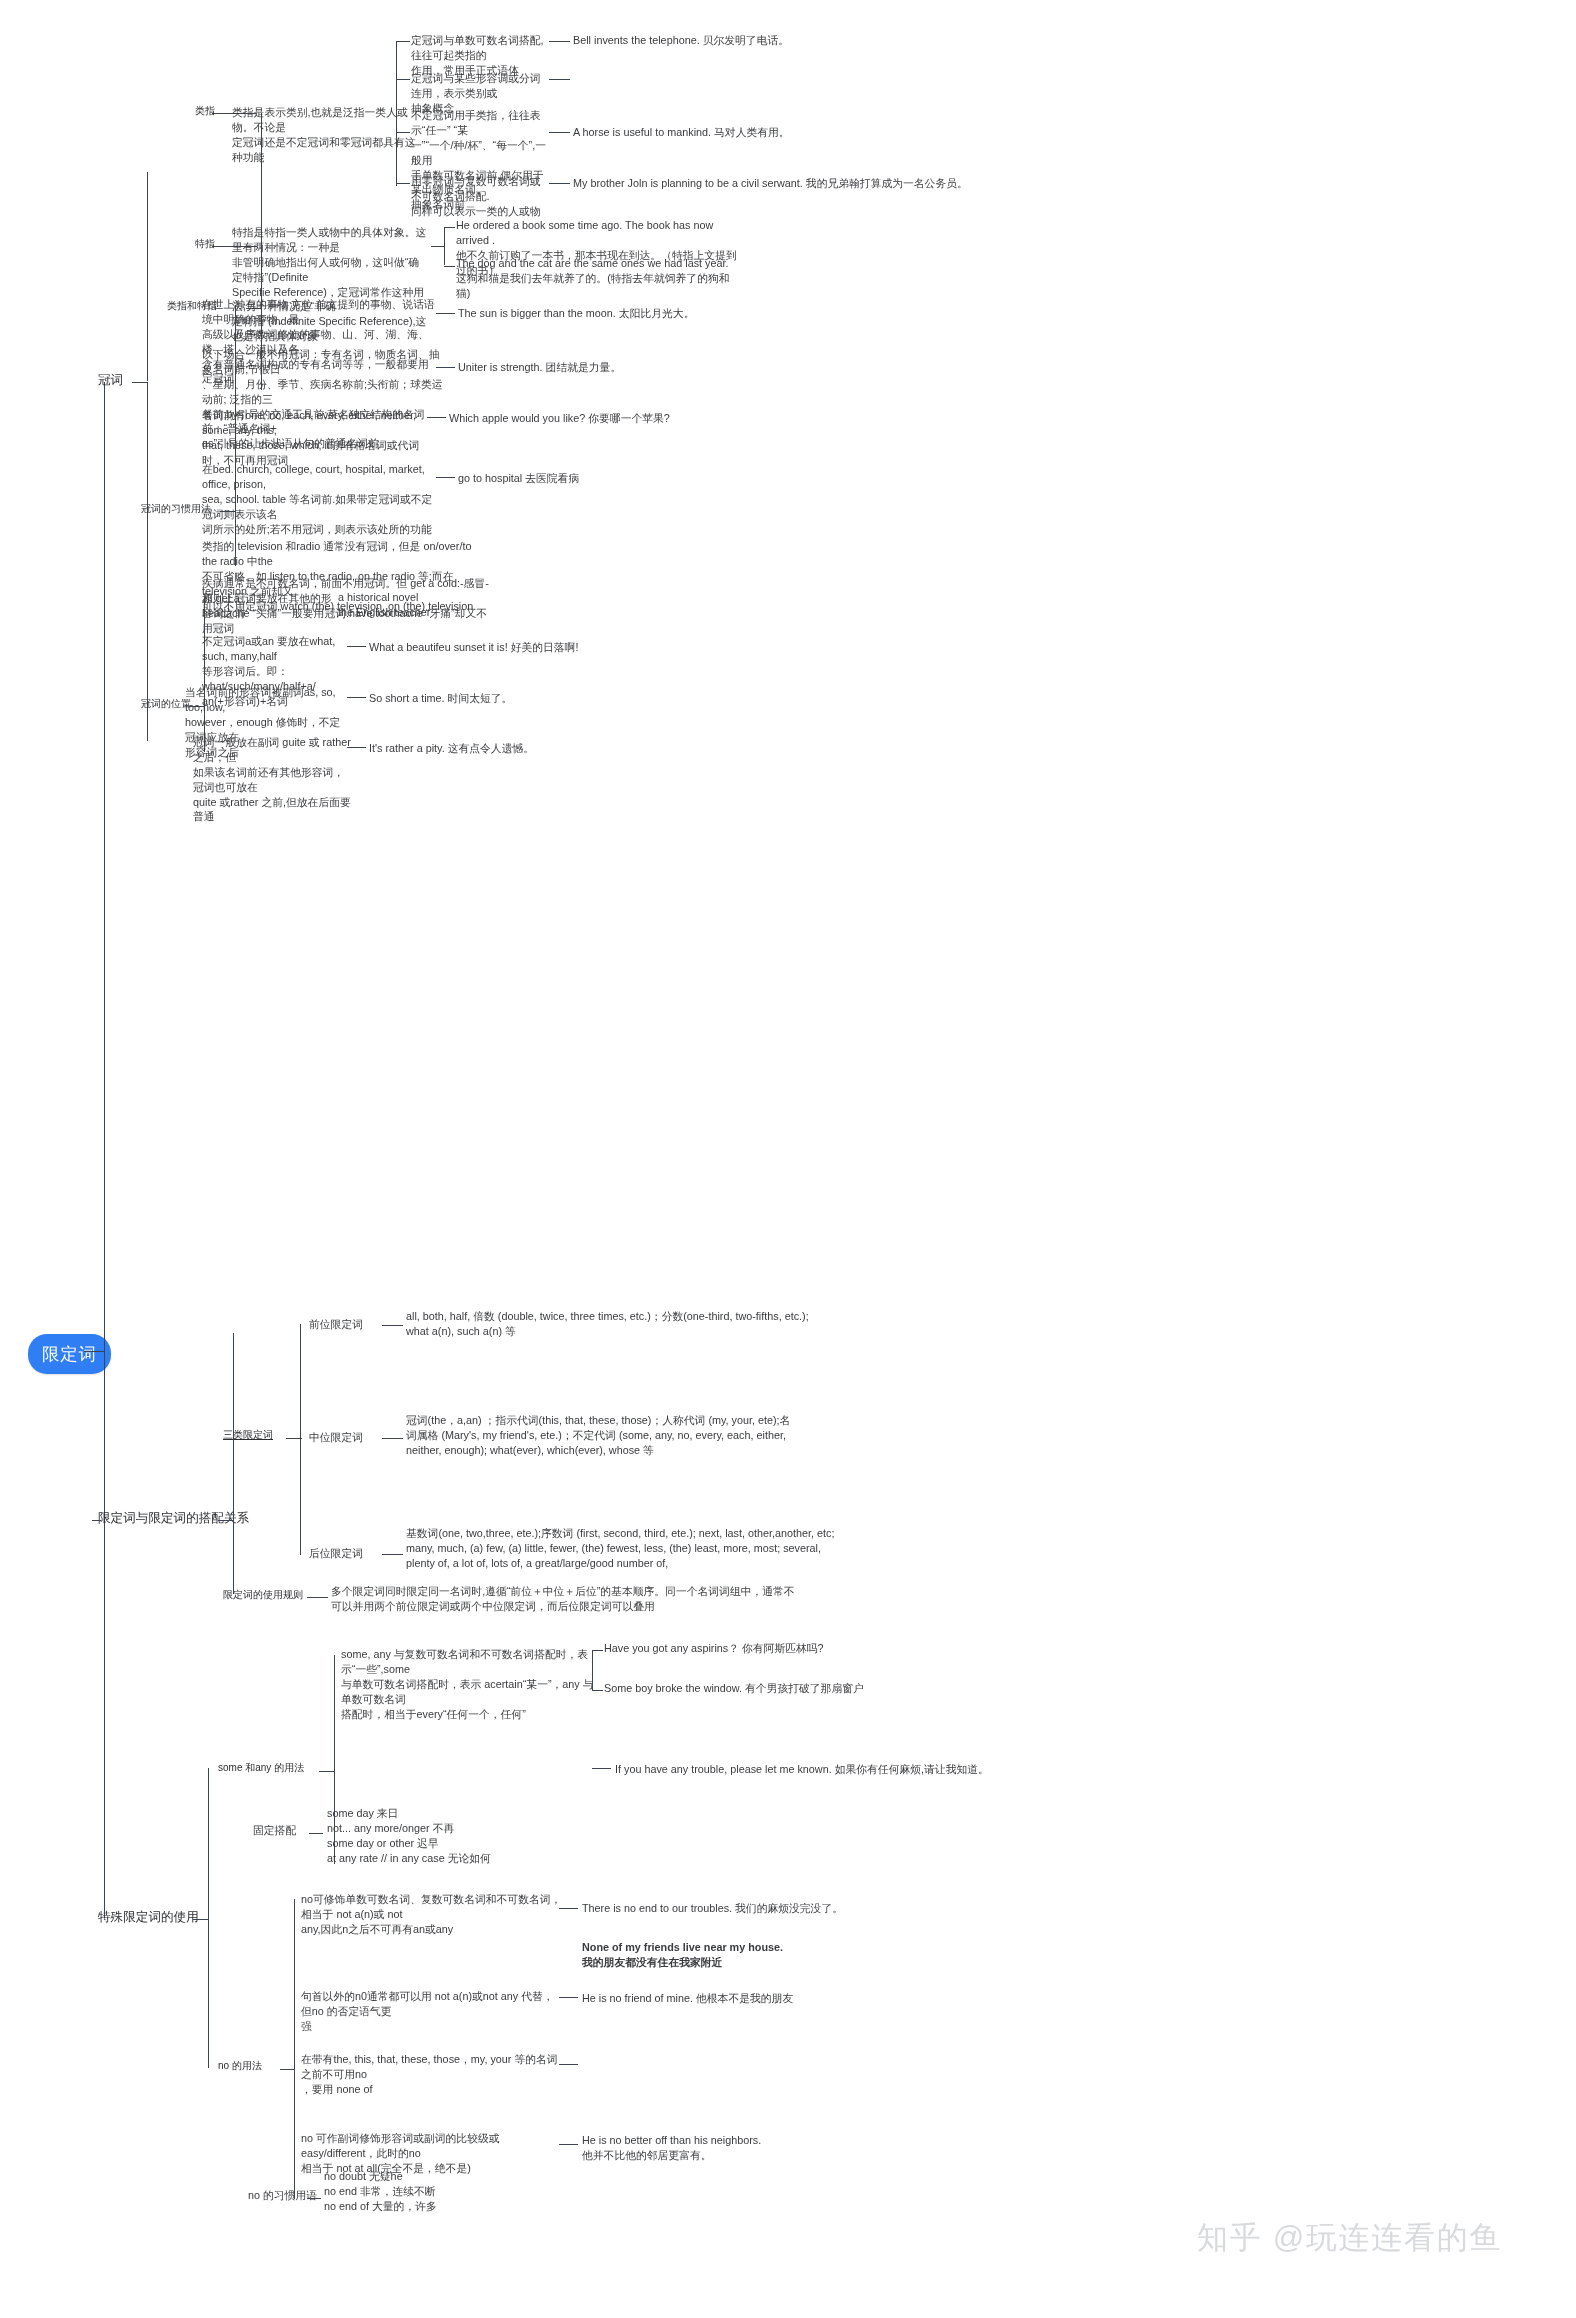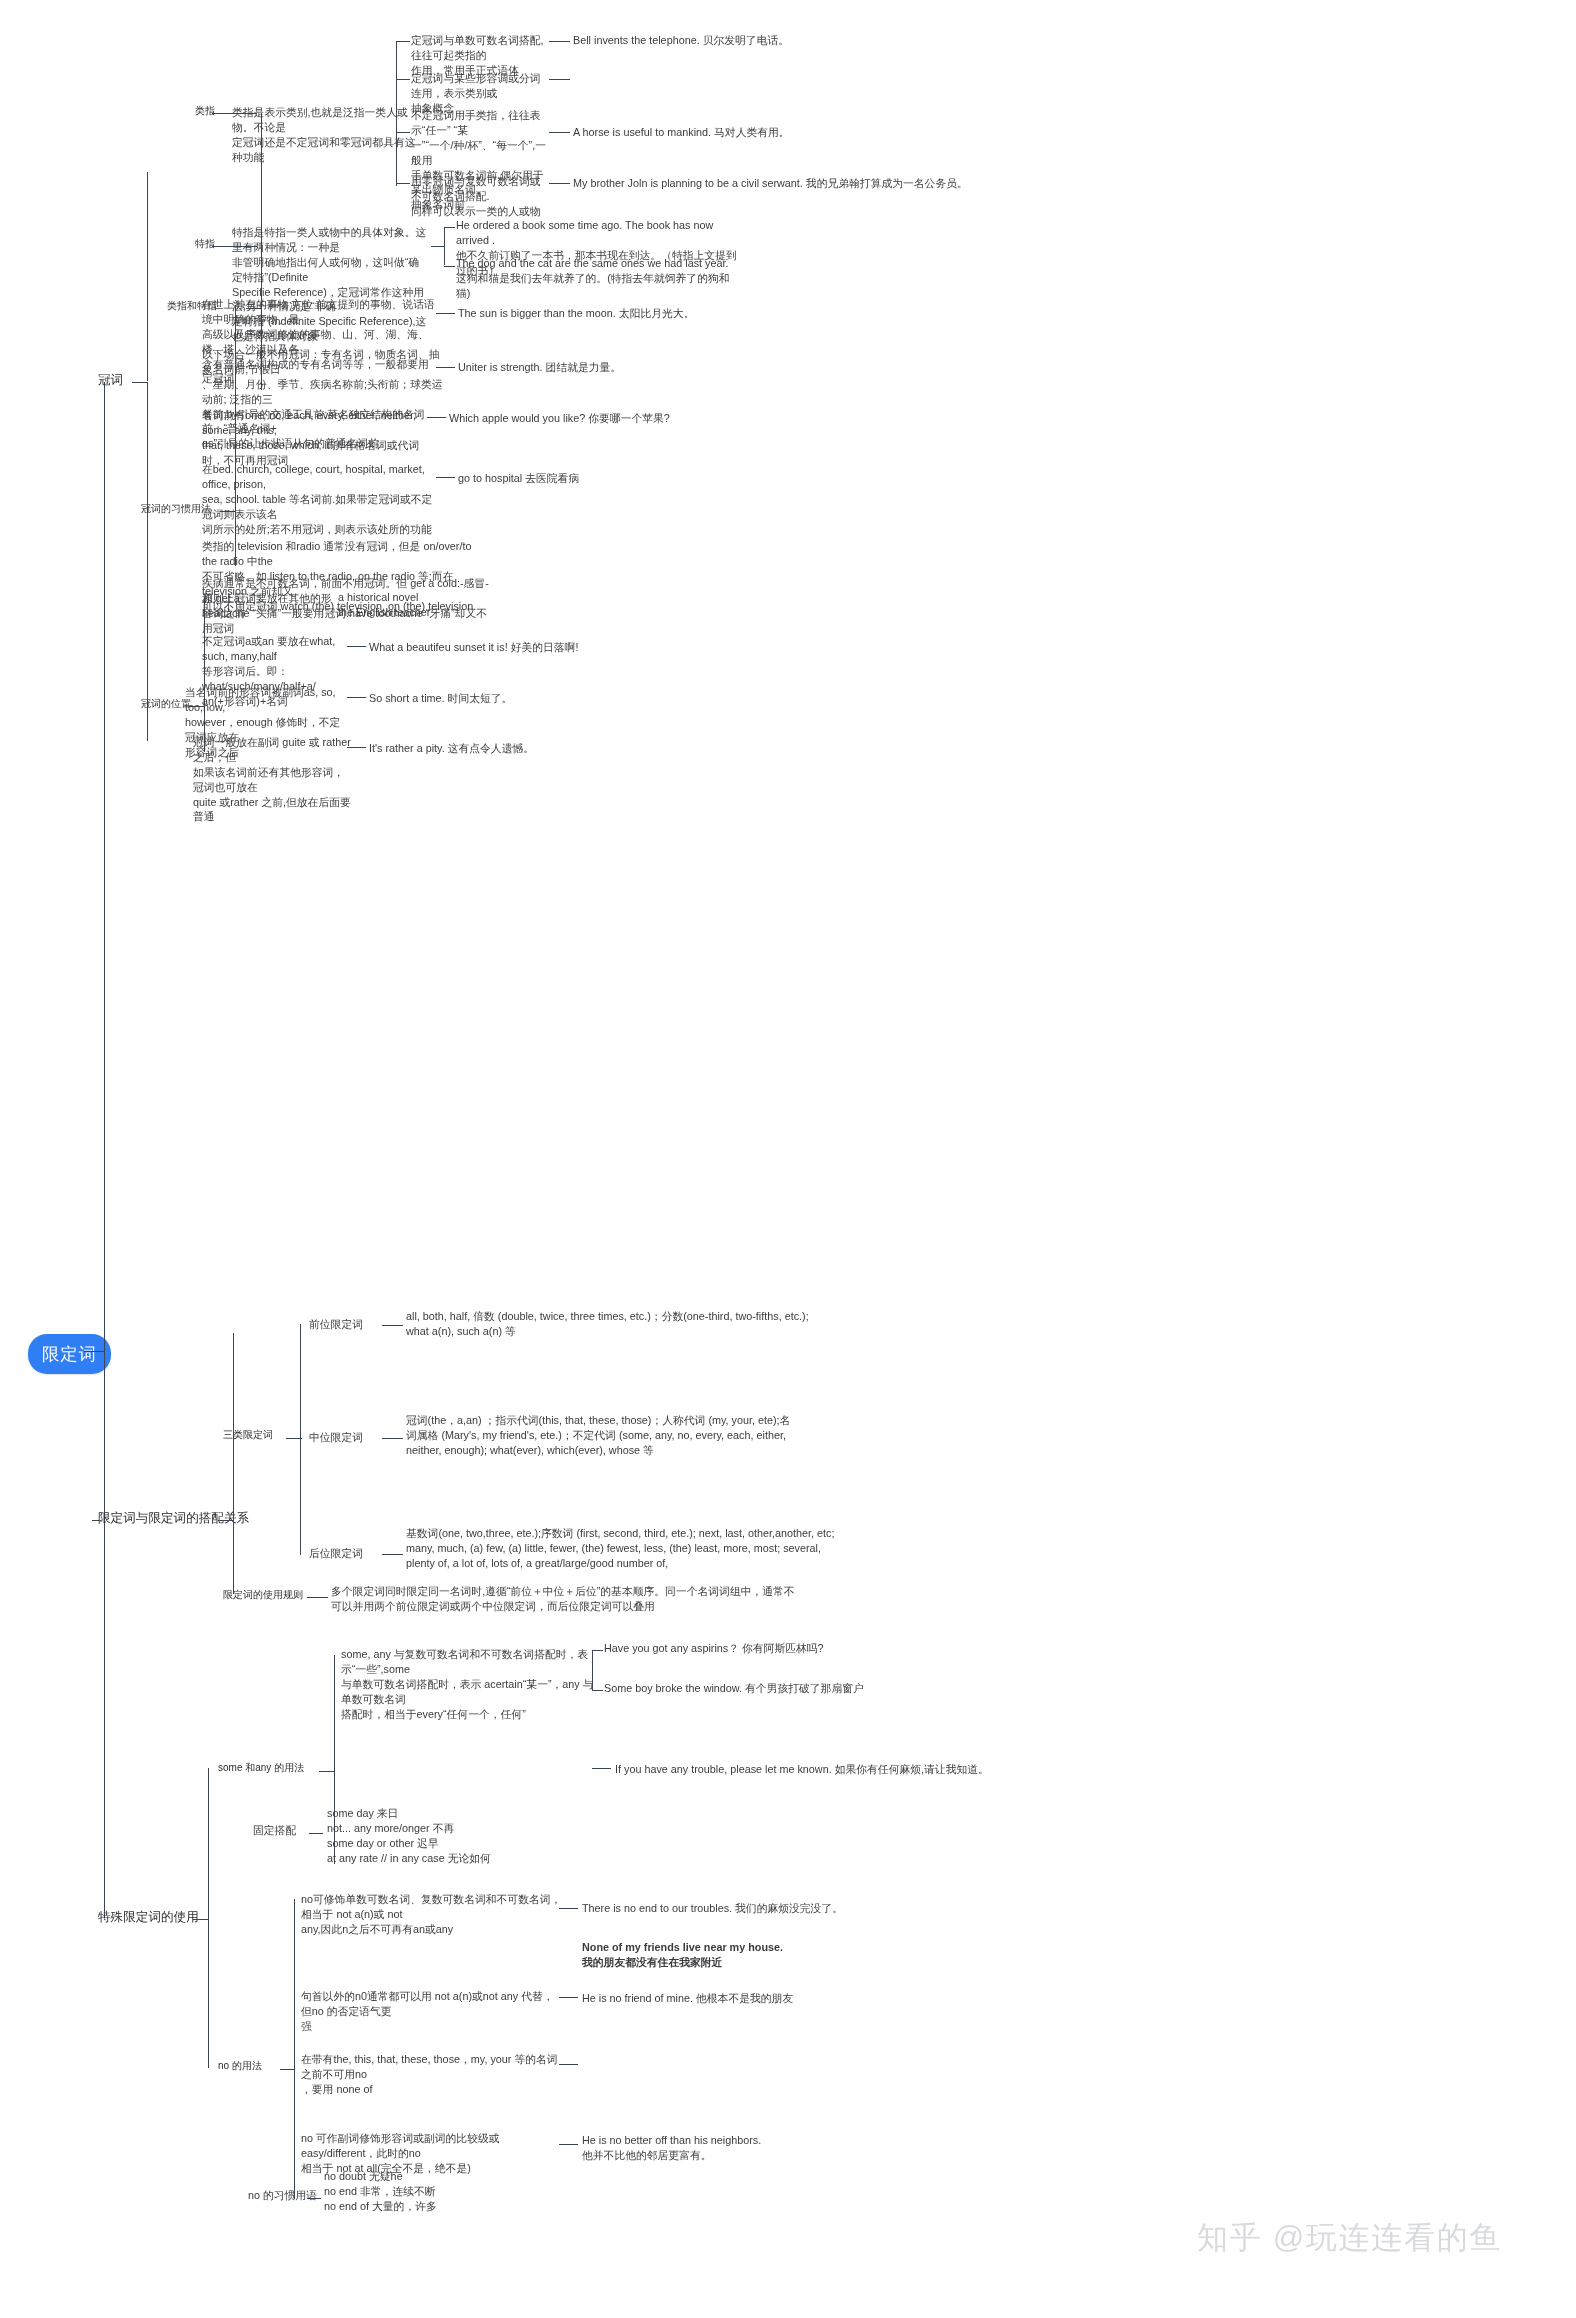--- a/index.html
+++ b/index.html
@@ -195,21 +195,21 @@
 形容词之后</div>
   <div class="ln h" style="left:347px;top:697px;width:19px;"></div>
   <div class="node lvl3" style="left:369px;top:691px;width:244px;">So short a time. 时间太短了。</div>
 
   <div class="node lvl3" style="left:193px;top:735px;width:162px;">冠词一般放在副词 guite 或 rather 之后，但
 如果该名词前还有其他形容词， 冠词也可放在
 quite 或rather 之前,但放在后面要普通</div>
   <div class="ln h" style="left:347px;top:747px;width:19px;"></div>
   <div class="node lvl3" style="left:369px;top:741px;width:244px;">It's rather a pity. 这有点令人遗憾。</div>
 
-  <div class="node lvl2" style="left:223px;top:1428px;">三类限定词</div>
+  <div class="node lvl2" style="left:223px;top:1428px;text-decoration:underline;">三类限定词</div>
   <div class="ln v" style="left:233px;top:1333px;height:261px;"></div>
   <div class="ln h" style="left:286px;top:1438px;width:15.7px;"></div>
   <div class="ln v" style="left:300px;top:1324px;height:231px;"></div>
 
   <div class="node lvl3" style="left:309px;top:1317px;">前位限定词</div>
   <div class="ln h" style="left:382px;top:1325px;width:21px;"></div>
   <div class="node lvl3" style="left:406px;top:1309px;width:453px;">all, both, half, 倍数 (double, twice, three times, etc.)；分数(one-third, two-fifths, etc.);
  what a(n), such a(n) 等</div>
 
   <div class="node lvl3" style="left:309px;top:1430px;">中位限定词</div>

